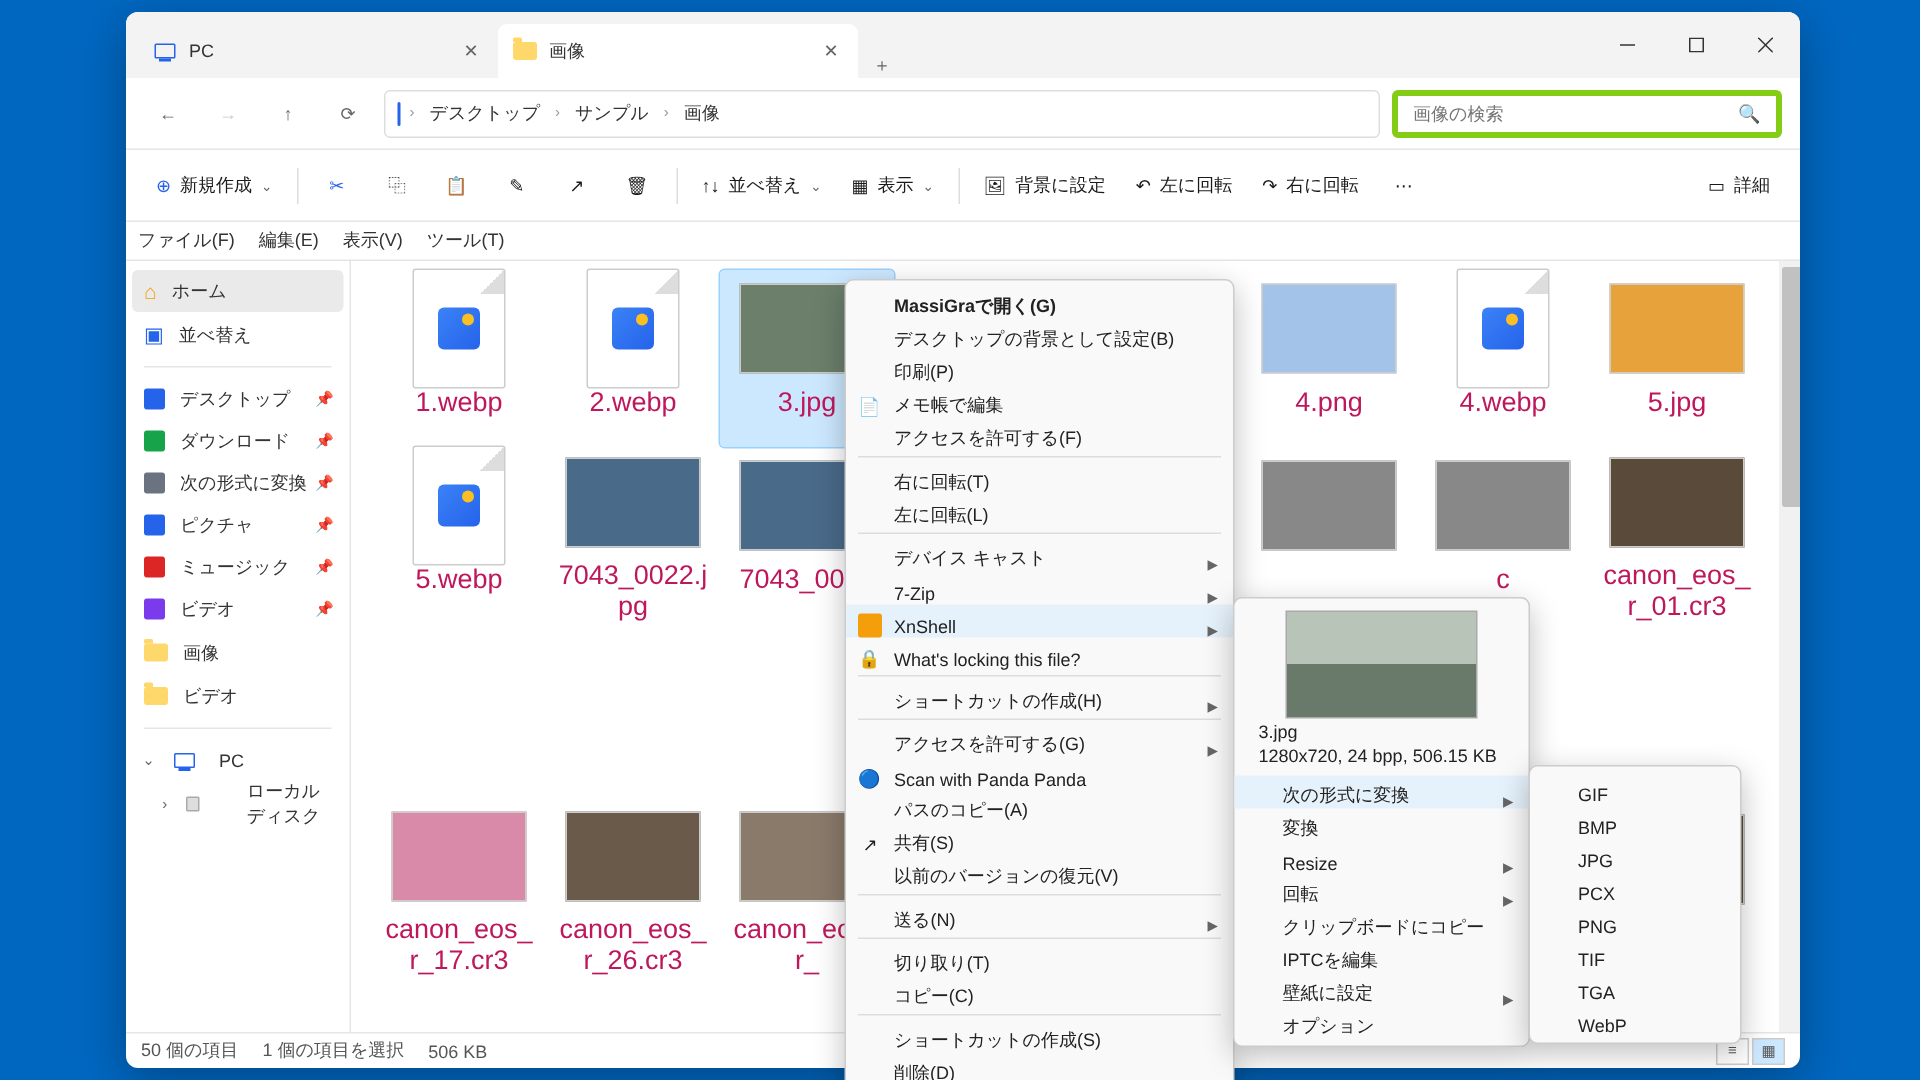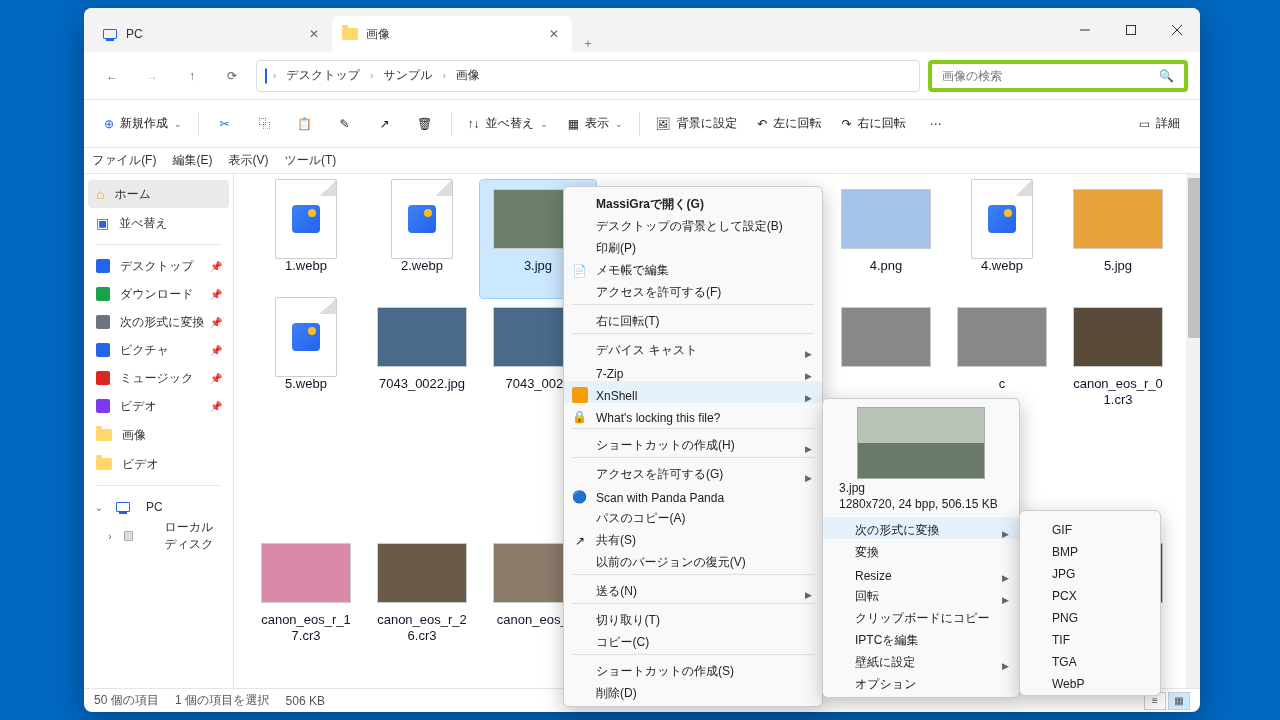--- a/index.html
+++ b/index.html
@@ -40,21 +40,21 @@
 .content{flex:1;position:relative;overflow:hidden;background:#fff}
 .grid{position:absolute;left:14px;top:6px;right:14px;display:grid;grid-template-columns:repeat(8,116px);gap:0}
 .item{width:116px;height:118px;display:flex;flex-direction:column;align-items:center;justify-content:flex-start;padding-top:4px;text-align:center;border-radius:3px}
 .item.selected{background:#cce8ff;outline:1px solid #99d1ff}
 .thumb{width:90px;height:70px;display:flex;align-items:center;justify-content:center;margin-bottom:4px}
 .doc{width:62px;height:80px;background:#fff;border:1px solid #ccc;border-radius:2px;position:relative;display:flex;align-items:center;justify-content:center}
 .doc::before{content:"";position:absolute;top:0;right:0;width:16px;height:16px;background:linear-gradient(135deg,transparent 50%,#ddd 50%)}
 .doc-icon{width:28px;height:28px;background:linear-gradient(135deg,#3b82f6,#2563eb);border-radius:4px;position:relative}
 .doc-icon::after{content:"";position:absolute;top:4px;right:4px;width:8px;height:8px;background:#fbbf24;border-radius:50%}
 .img{width:90px;height:60px;background:#888;border:1px solid #ccc}
-.fname{font-size:13px;color:#0f172a;line-height:1.2;max-width:100px;word-break:break-all}
+.fname{font-size:18px;color:#be185d;line-height:1.2;max-width:100px;word-break:break-all}
 .statusbar{height:24px;border-top:1px solid #e5e5e5;display:flex;align-items:center;padding:0 10px;gap:16px;font-size:11px;color:#555}
 .statusbar .spacer{flex:1}
 .viewbtns{display:flex;gap:2px}
 .viewbtn{width:22px;height:18px;border:1px solid #ccc;display:flex;align-items:center;justify-content:center;font-size:10px}
 .viewbtn.active{background:#cce8ff}
 
 
 .ctx{position:absolute;background:#f9f9f9;border:1px solid #ccc;border-radius:6px;box-shadow:0 6px 20px rgba(0,0,0,.25);padding:4px 0;z-index:100}
 .ctx-item{height:22px;display:flex;align-items:flex-end;padding:0 30px 0 32px;color:#222;position:relative;white-space:nowrap;font-size:12px}
 .ctx-item.hover{background:#e5f1fb}
@@ -400,20 +400,23 @@
       <span class="cicon">📄</span>
       <span style="">メモ帳で編集</span>
     </div>
     <div class="ctx-item">
       <span style="">アクセスを許可する(F)</span>
     </div>
     <div class="ctx-sep"></div>
     <div class="ctx-item">
       <span style="">右に回転(T)</span>
     </div>
+    <div class="ctx-item">
+      <span style="">左に回転(L)</span>
+    </div>
     <div class="ctx-sep"></div>
     <div class="ctx-item">
       <span style="">デバイス キャスト</span>
       <span class="arrow">▶</span>
     </div>
     <div class="ctx-item">
       <span style="">7-Zip</span>
       <span class="arrow">▶</span>
     </div>
     <div class="ctx-item hover">

